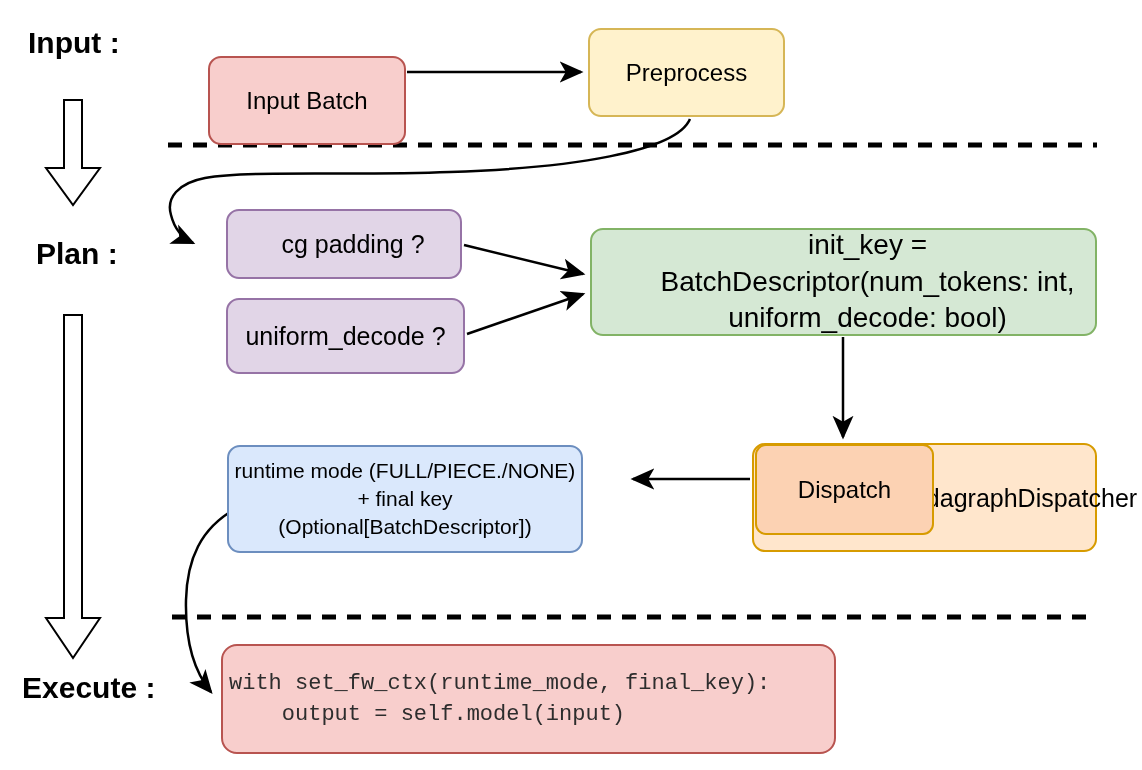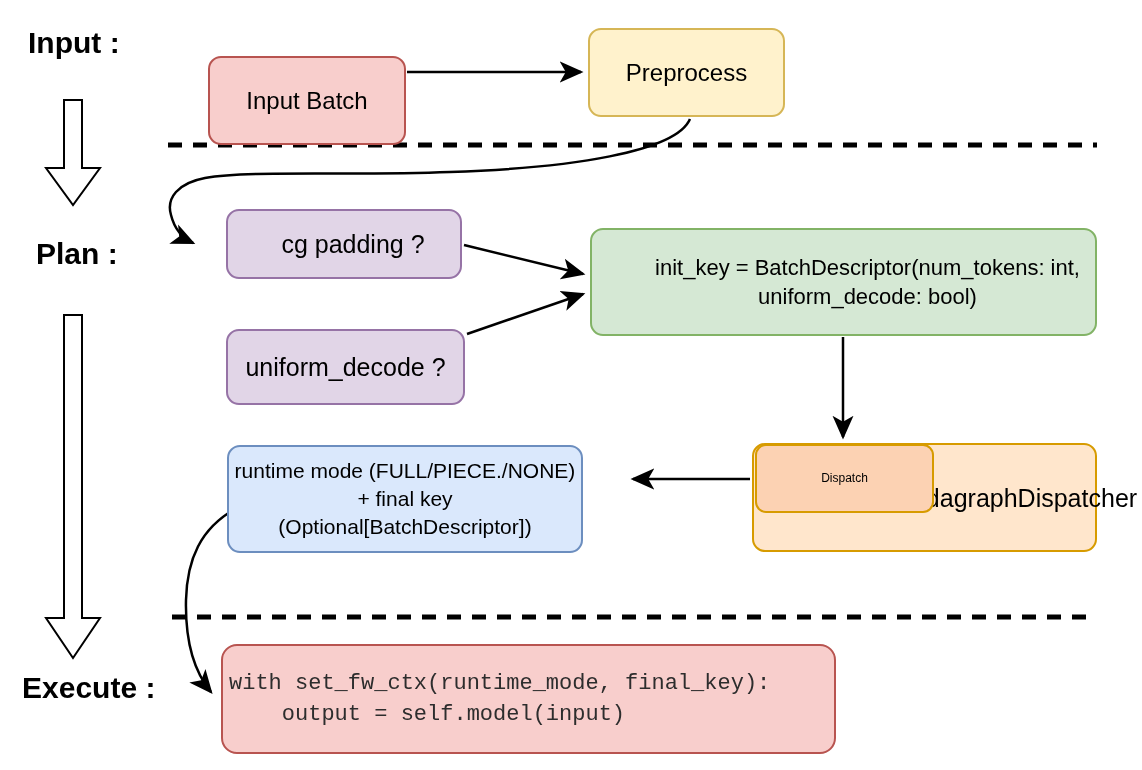--- a/index.html
+++ b/index.html
@@ -33,24 +33,24 @@
   }
   #svg-layer{
     position:absolute;
     left:0;top:0;
     z-index:2;
     pointer-events:none;
   }
   .node-input-batch   {left:208px; top:28px;  width:198px; height:89px;  font-size:24px;margin-top:28px;}
   .node-preprocess    {left:588px; top:28px;  width:197px; height:89px;  font-size:24px;}
   .node-cg-padding    {left:226px; top:209px; width:236px; height:70px;  font-size:25px;padding-left:18px;}
-  .node-uniform-decode{left:226px; top:298px; width:239px; height:76px;  font-size:25px;margin-top:31px;}
-  .node-init-key      {left:590px; top:228px; width:507px; height:108px; font-size:22px;padding-left:48px;}
+  .node-uniform-decode{left:226px; top:298px; width:239px; height:76px;  font-size:25px;}
+  .node-init-key      {left:590px; top:228px; width:507px; height:108px; font-size:28px;padding-left:48px;}
   .node-cudagraph     {left:752px; top:443px; width:345px; height:109px;}
-  .node-dispatch      {left:755px; top:444px; width:179px; height:69px;  font-size:12px; z-index:4; border-radius:11px;}
+  .node-dispatch      {left:755px; top:444px; width:179px; height:91px;  font-size:24px; z-index:4; border-radius:11px;}
   .cudagraph-text{
     position:absolute; left:934px; top:443px; width:163px; height:109px;
     display:flex; flex-direction:row; align-items:center; justify-content:center;
     font-size:25px; line-height:1.28; z-index:4; text-align:center;
   }
   .node-runtime-mode  {left:227px; top:445px; width:356px; height:108px; font-size:21px;}
   .node-execute-code  {
     left:221px; top:644px; width:615px; height:110px;
     font-size:22px;
     font-family:"Liberation Mono", monospace;

